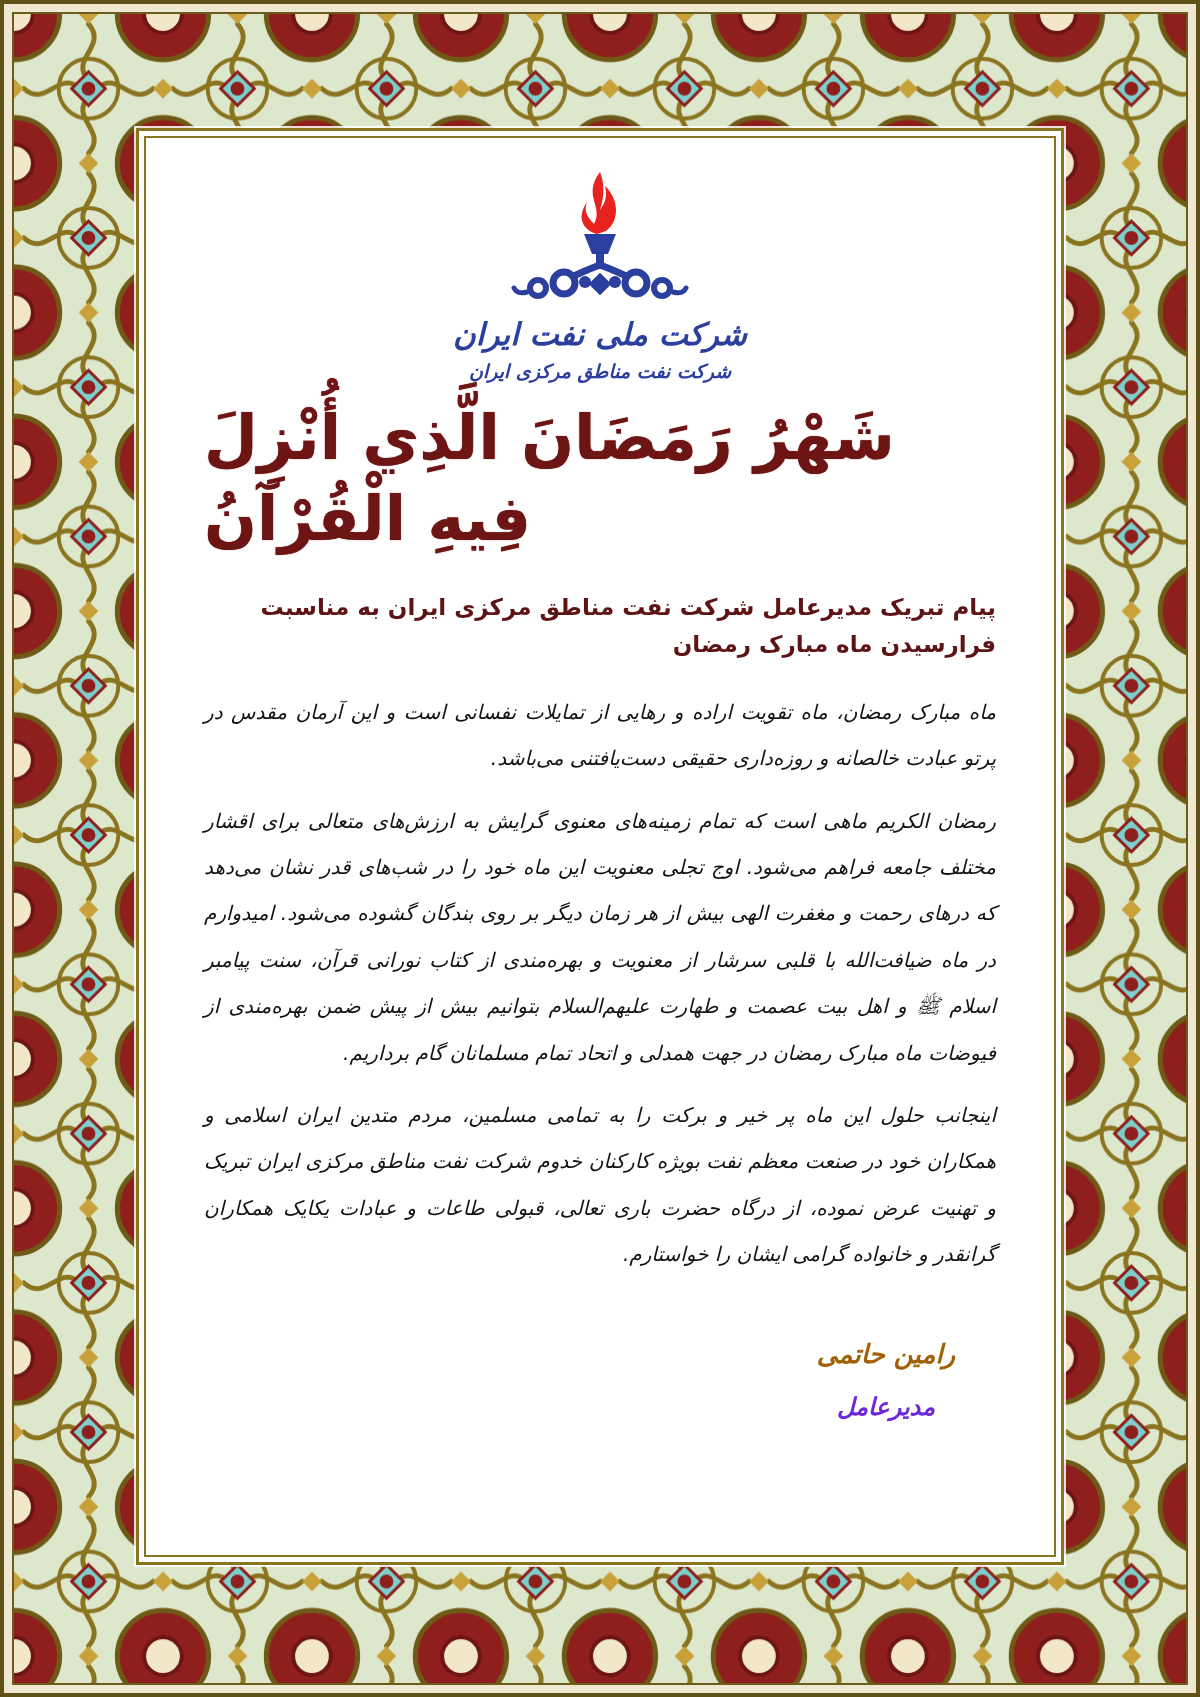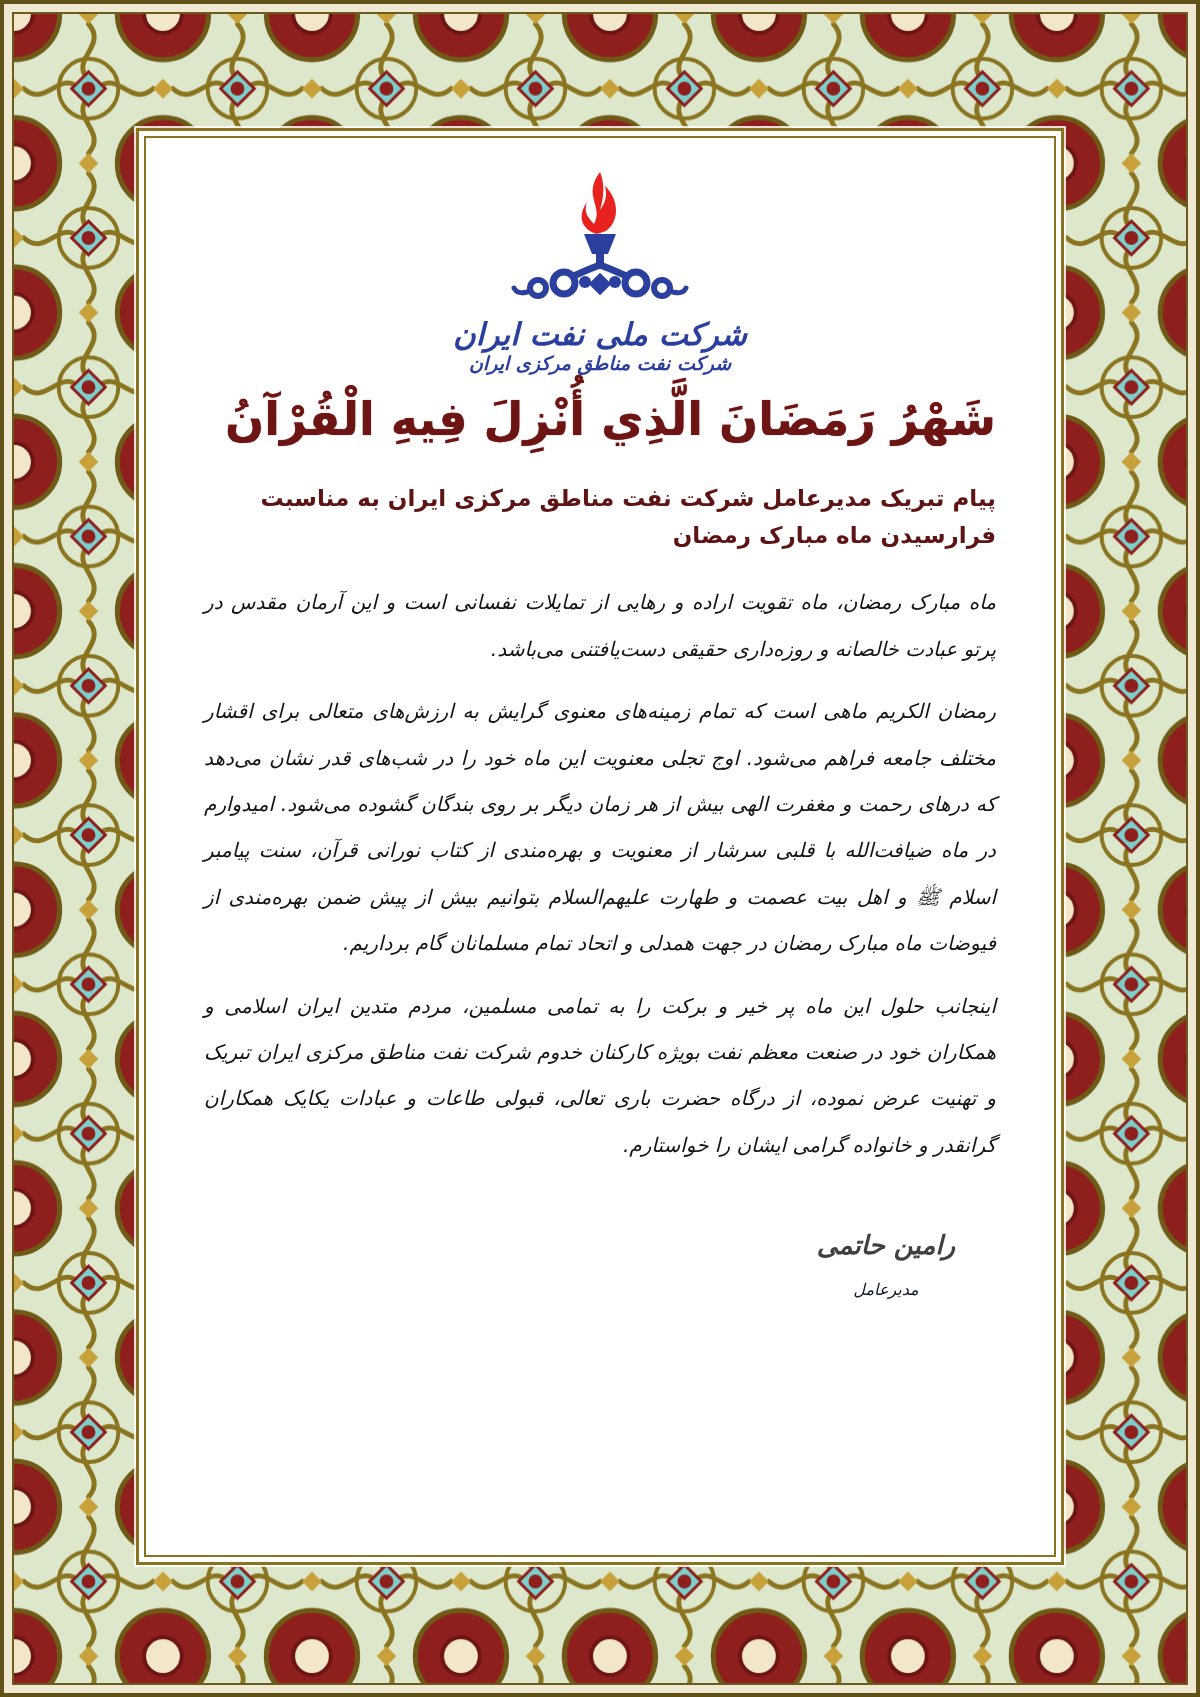--- a/index.html
+++ b/index.html
@@ -41,27 +41,28 @@
     font-weight: bold;
     font-style: italic;
     margin-top: 6px;
     text-align: center;
   }
   .subsidiary-name {
     color: #2b3f9e;
     font-size: 19px;
     font-weight: bold;
     font-style: italic;
+    margin-top: 8px;
     text-align: center;
   }
   .calligraphy {
     color: #6d1414;
-    font-size: 46px;
+    font-size: 62px;
     font-weight: bold;
-    text-align: right;
+    text-align: left;
     margin-top: 16px;
     line-height: 1.3;
     text-shadow: 0 0 1px #6d1414;
   }
   .heading {
     color: #5e1414;
     font-size: 23px;
     font-weight: bold;
     text-align: right;
     margin-top: 30px;
@@ -80,30 +81,30 @@
   .signature {
     direction: ltr;
     width: 220px;
     margin-top: 34px;
     margin-left: 11%;
     display: flex;
     flex-direction: column;
     align-items: center;
   }
   .signature .sig-name {
-    color: #404040;
+    color: #a16207;
     font-size: 26px;
     font-weight: bold;
     font-style: italic;
     line-height: 2.1;
   }
   .signature .sig-title {
-    color: #0f172a;
-    font-size: 16px;
-    font-weight: normal;
+    color: #6d28d9;
+    font-size: 24px;
+    font-weight: bold;
     font-style: italic;
     line-height: 2.1;
   }
 </style>
 </head>
 <body>
 
 <div class="page">
 
   <div class="border-band">

